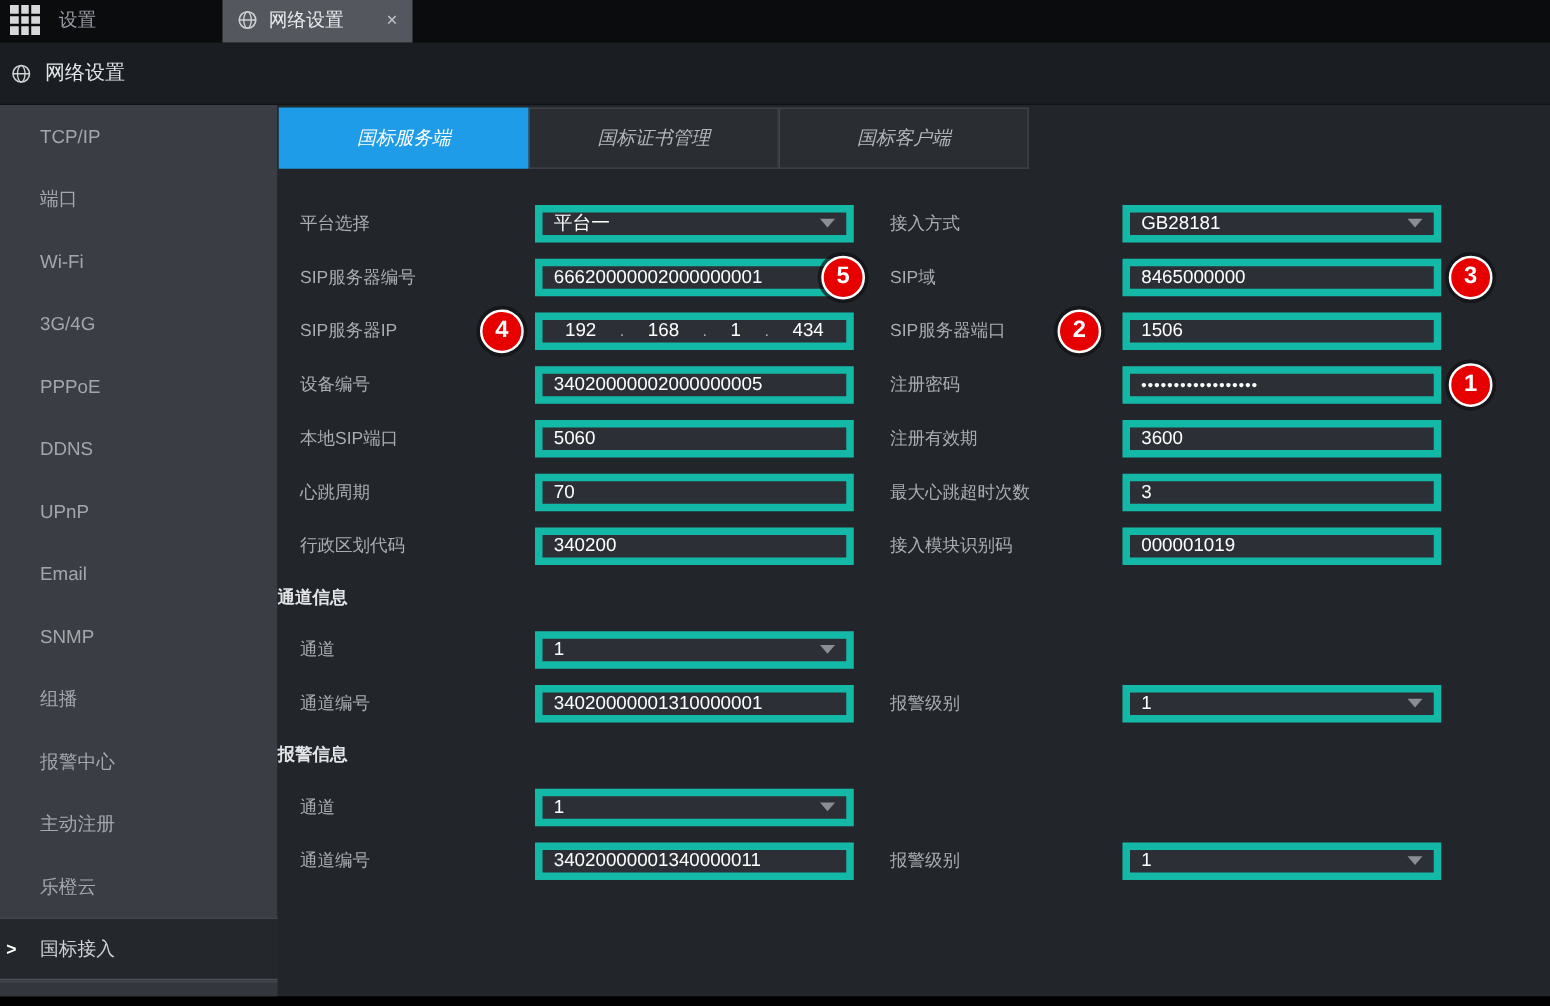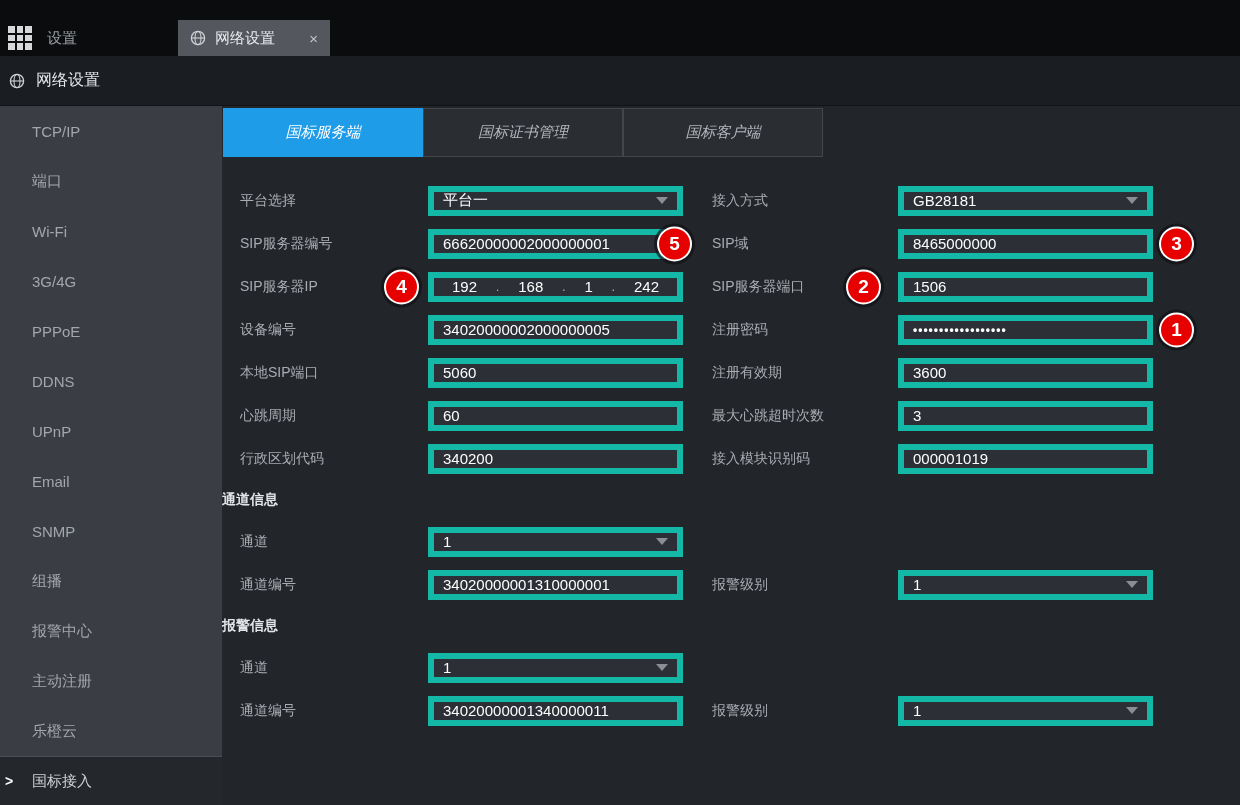--- a/index.html
+++ b/index.html
@@ -1,20 +1,20 @@
 <!DOCTYPE html>
 <html><head>
 <meta charset="utf-8">
 <style>
   * { margin:0; padding:0; box-sizing:border-box; }
   html,body { width:1240px; height:805px; overflow:hidden; background:#000; }
   body { font-family:"Liberation Sans","DejaVu Sans",sans-serif; }
 
   
-  .topbar { height:56px; background:#0a0c0e; display:flex; align-items:flex-end; }
+  .topbar { height:34px; background:#0a0c0e; display:flex; align-items:flex-end; }
   .home-tab { height:36px; width:178px; display:flex; align-items:center; padding-left:8px; }
   .grid-icon { width:24px; height:24px; display:grid; grid-template-columns:repeat(3,1fr); grid-template-rows:repeat(3,1fr); gap:2px; }
   .grid-icon span { background:#d6d8da; }
   .home-tab .tab-label { color:#989ca2; font-size:15px; margin-left:15px; }
   .active-toptab { height:36px; width:152px; background:#54585e; display:flex; align-items:center; padding:0 12px; }
   .active-toptab .tab-label { color:#e8eaec; font-size:15px; margin-left:9px; }
   .close-x { color:#c3c5c8; font-size:15px; margin-left:auto; cursor:default; }
 
   .globe { width:16px; height:16px; flex:0 0 auto; }
 
@@ -198,21 +198,21 @@
       <div class="row">
         <span class="lbl">SIP服务器IP</span>
         <div class="field">
           <div class="box ipbox">
             <span>192</span>
             <span class="dot">.</span>
             <span>168</span>
             <span class="dot">.</span>
             <span>1</span>
             <span class="dot">.</span>
-            <span>242</span>
+            <span>434</span>
           </div>
           <div class="badge out-left">4</div>
         </div>
         <span class="lbl2">SIP服务器端口</span>
         <div class="field">
           <div class="box">
               <span>1506</span>
             </div>
           <div class="badge out-left2">2</div>
         </div>
@@ -246,21 +246,21 @@
             <div class="box">
               <span>3600</span>
             </div>
           </div>
       </div>
 
       <div class="row">
         <span class="lbl">心跳周期</span>
         <div class="field">
             <div class="box">
-              <span>60</span>
+              <span>70</span>
             </div>
           </div>
         <span class="lbl2">最大心跳超时次数</span>
         <div class="field">
             <div class="box">
               <span>3</span>
             </div>
           </div>
       </div>
 

